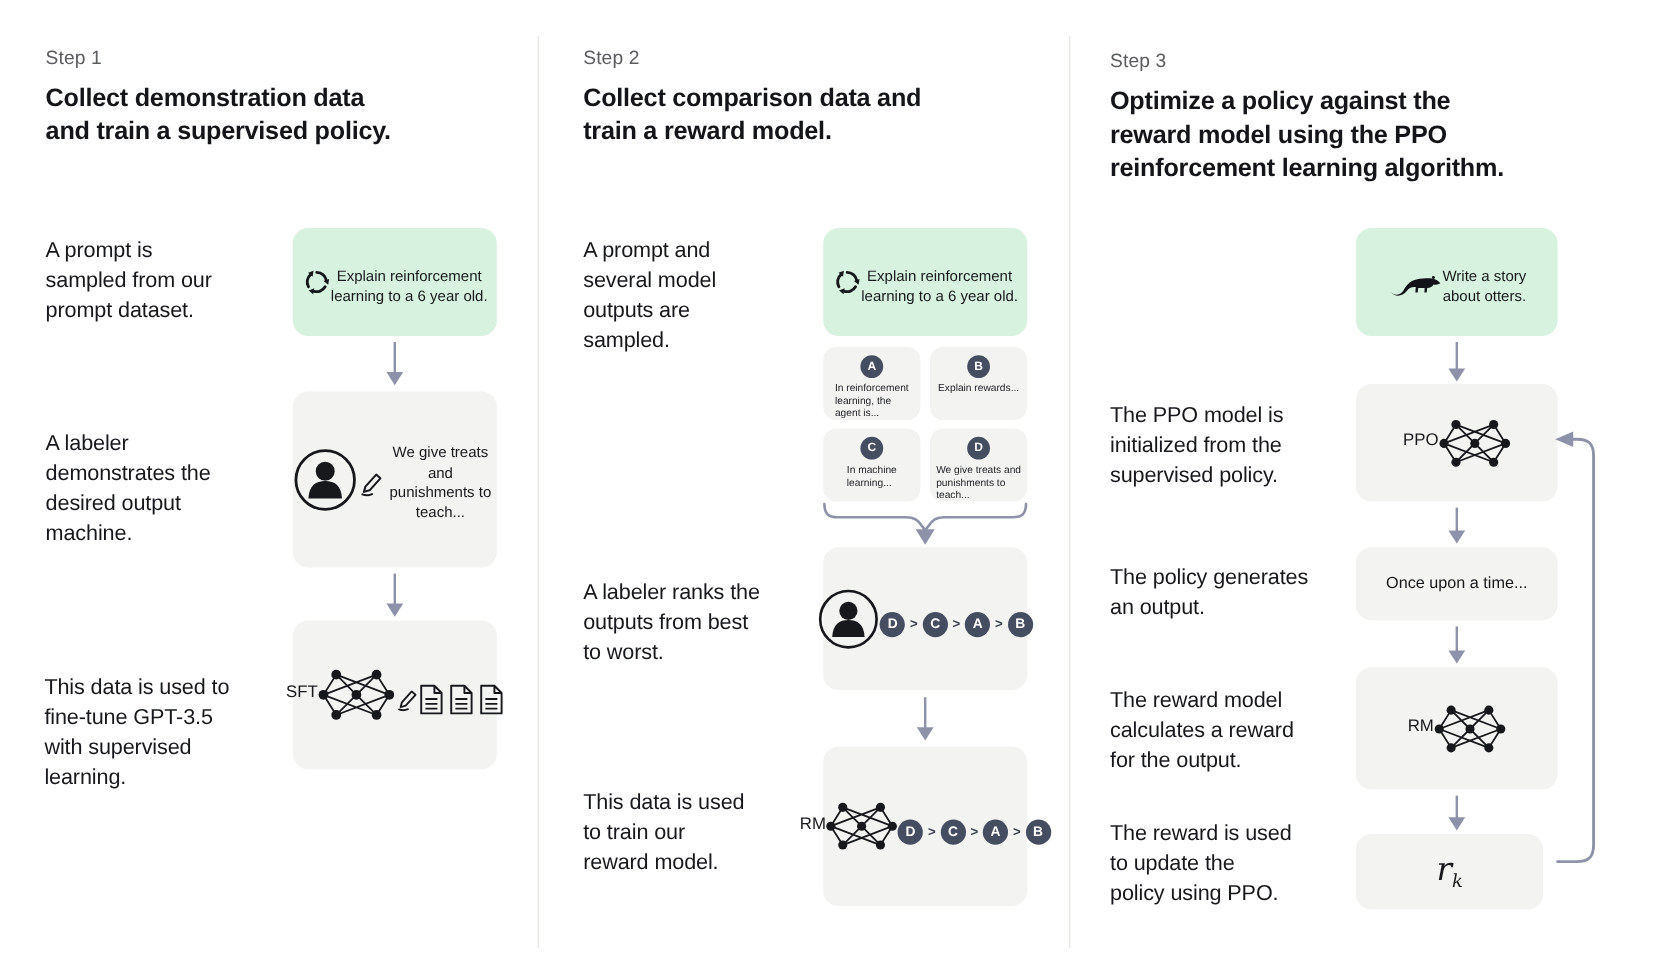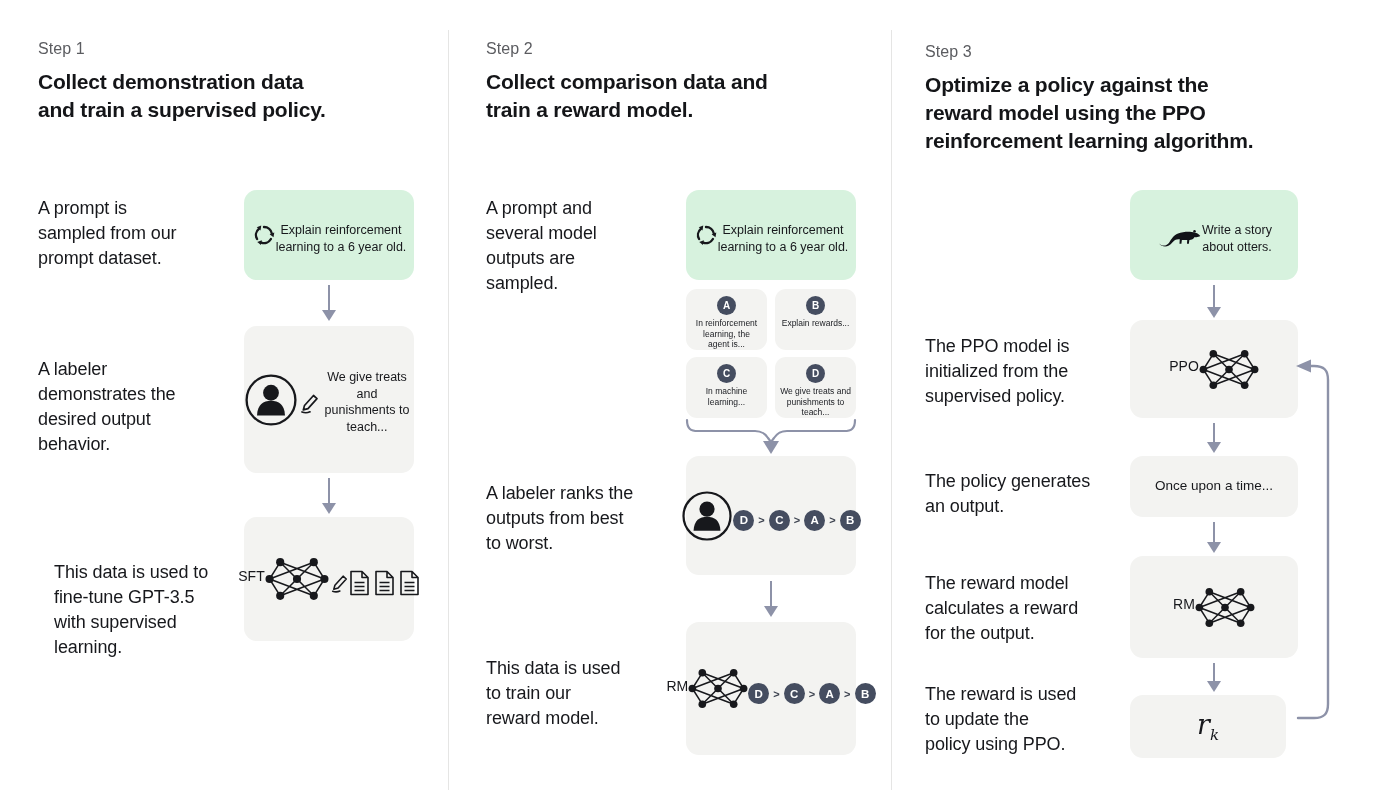--- a/index.html
+++ b/index.html
@@ -13,21 +13,21 @@
   .box{position:absolute;border-radius:13px;display:flex;
        align-items:center;justify-content:center;}
   .green{background:#d7f2de;}
   .gray{background:#f3f3f1;}
   .box-text{font-size:12.5px;line-height:16.5px;text-align:center;color:#17181c;white-space:pre-line;margin-top:7px;}
   .model-label{font-size:14px;line-height:16px;color:#17181c;margin-bottom:6px;}
   .mini-box{position:absolute;background:#f3f3f1;border-radius:11px;display:flex;flex-direction:column;
             align-items:center;justify-content:flex-start;padding-top:7px;box-sizing:border-box;}
   .mini-badge{width:19px;height:19px;border-radius:50%;background:#454d60;color:#fff;font-size:10px;
               font-weight:700;display:flex;align-items:center;justify-content:center;flex:none;}
-  .mini-text{font-size:8.5px;line-height:10.5px;text-align:center;white-space:pre-line;margin-top:3px;color:#202227;}
+  .mini-text{font-size:8.5px;line-height:10.5px;white-space:pre-line;margin-top:3px;color:#202227;}
   .rank{display:flex;align-items:center;gap:3px;}
   .rank .badge{width:21px;height:21px;border-radius:50%;background:#454d60;color:#fff;font-size:11.5px;
                font-weight:700;display:flex;align-items:center;justify-content:center;}
   .rank .sep{font-size:11px;font-weight:700;color:#3d4350;margin:0 1px;}
   .arr{position:absolute;width:16px;}
   .arr::before{content:"";position:absolute;left:7px;top:0;width:2.2px;height:calc(100% - 10px);background:#8d92a8;}
   .arr::after{content:"";position:absolute;left:1px;bottom:0;border-left:7px solid transparent;
               border-right:7px solid transparent;border-top:11px solid #8d92a8;}
   .rk{font-family:"DejaVu Serif","Liberation Serif",serif;font-style:italic;font-size:27px;color:#17181c;}
   .rk sub{font-size:15px;}
@@ -45,22 +45,22 @@
   <div class="step-label" style="left:38px;top:39px">Step 1</div>
   <div class="title" style="left:38px;top:68px;width:400px">Collect demonstration data
 and train a supervised policy.</div>
 
   <div class="caption" style="left:38px;top:196px;width:200px">A prompt is
 sampled from our
 prompt dataset.</div>
   <div class="caption" style="left:38px;top:357px;width:210px">A labeler
 demonstrates the
 desired output
-behavior.</div>
-  <div class="caption" style="left:54px;top:560px;width:215px">This data is used to
+machine.</div>
+  <div class="caption" style="left:37px;top:560px;width:215px">This data is used to
 fine-tune GPT-3.5
 with supervised
 learning.</div>
 
   <div class="box green" style="left:244px;top:190px;width:170px;height:90px">
     <span>
       <svg width="24" height="24" viewBox="0 0 24 24">
         <g>
             <path class="ico" d="M12,4 A8,8 0 0 1 19.9,10.6"></path>
             <polygon points="21.5,14.3 17.6,11.2 22.3,9.6" fill="#17181c"></polygon>

